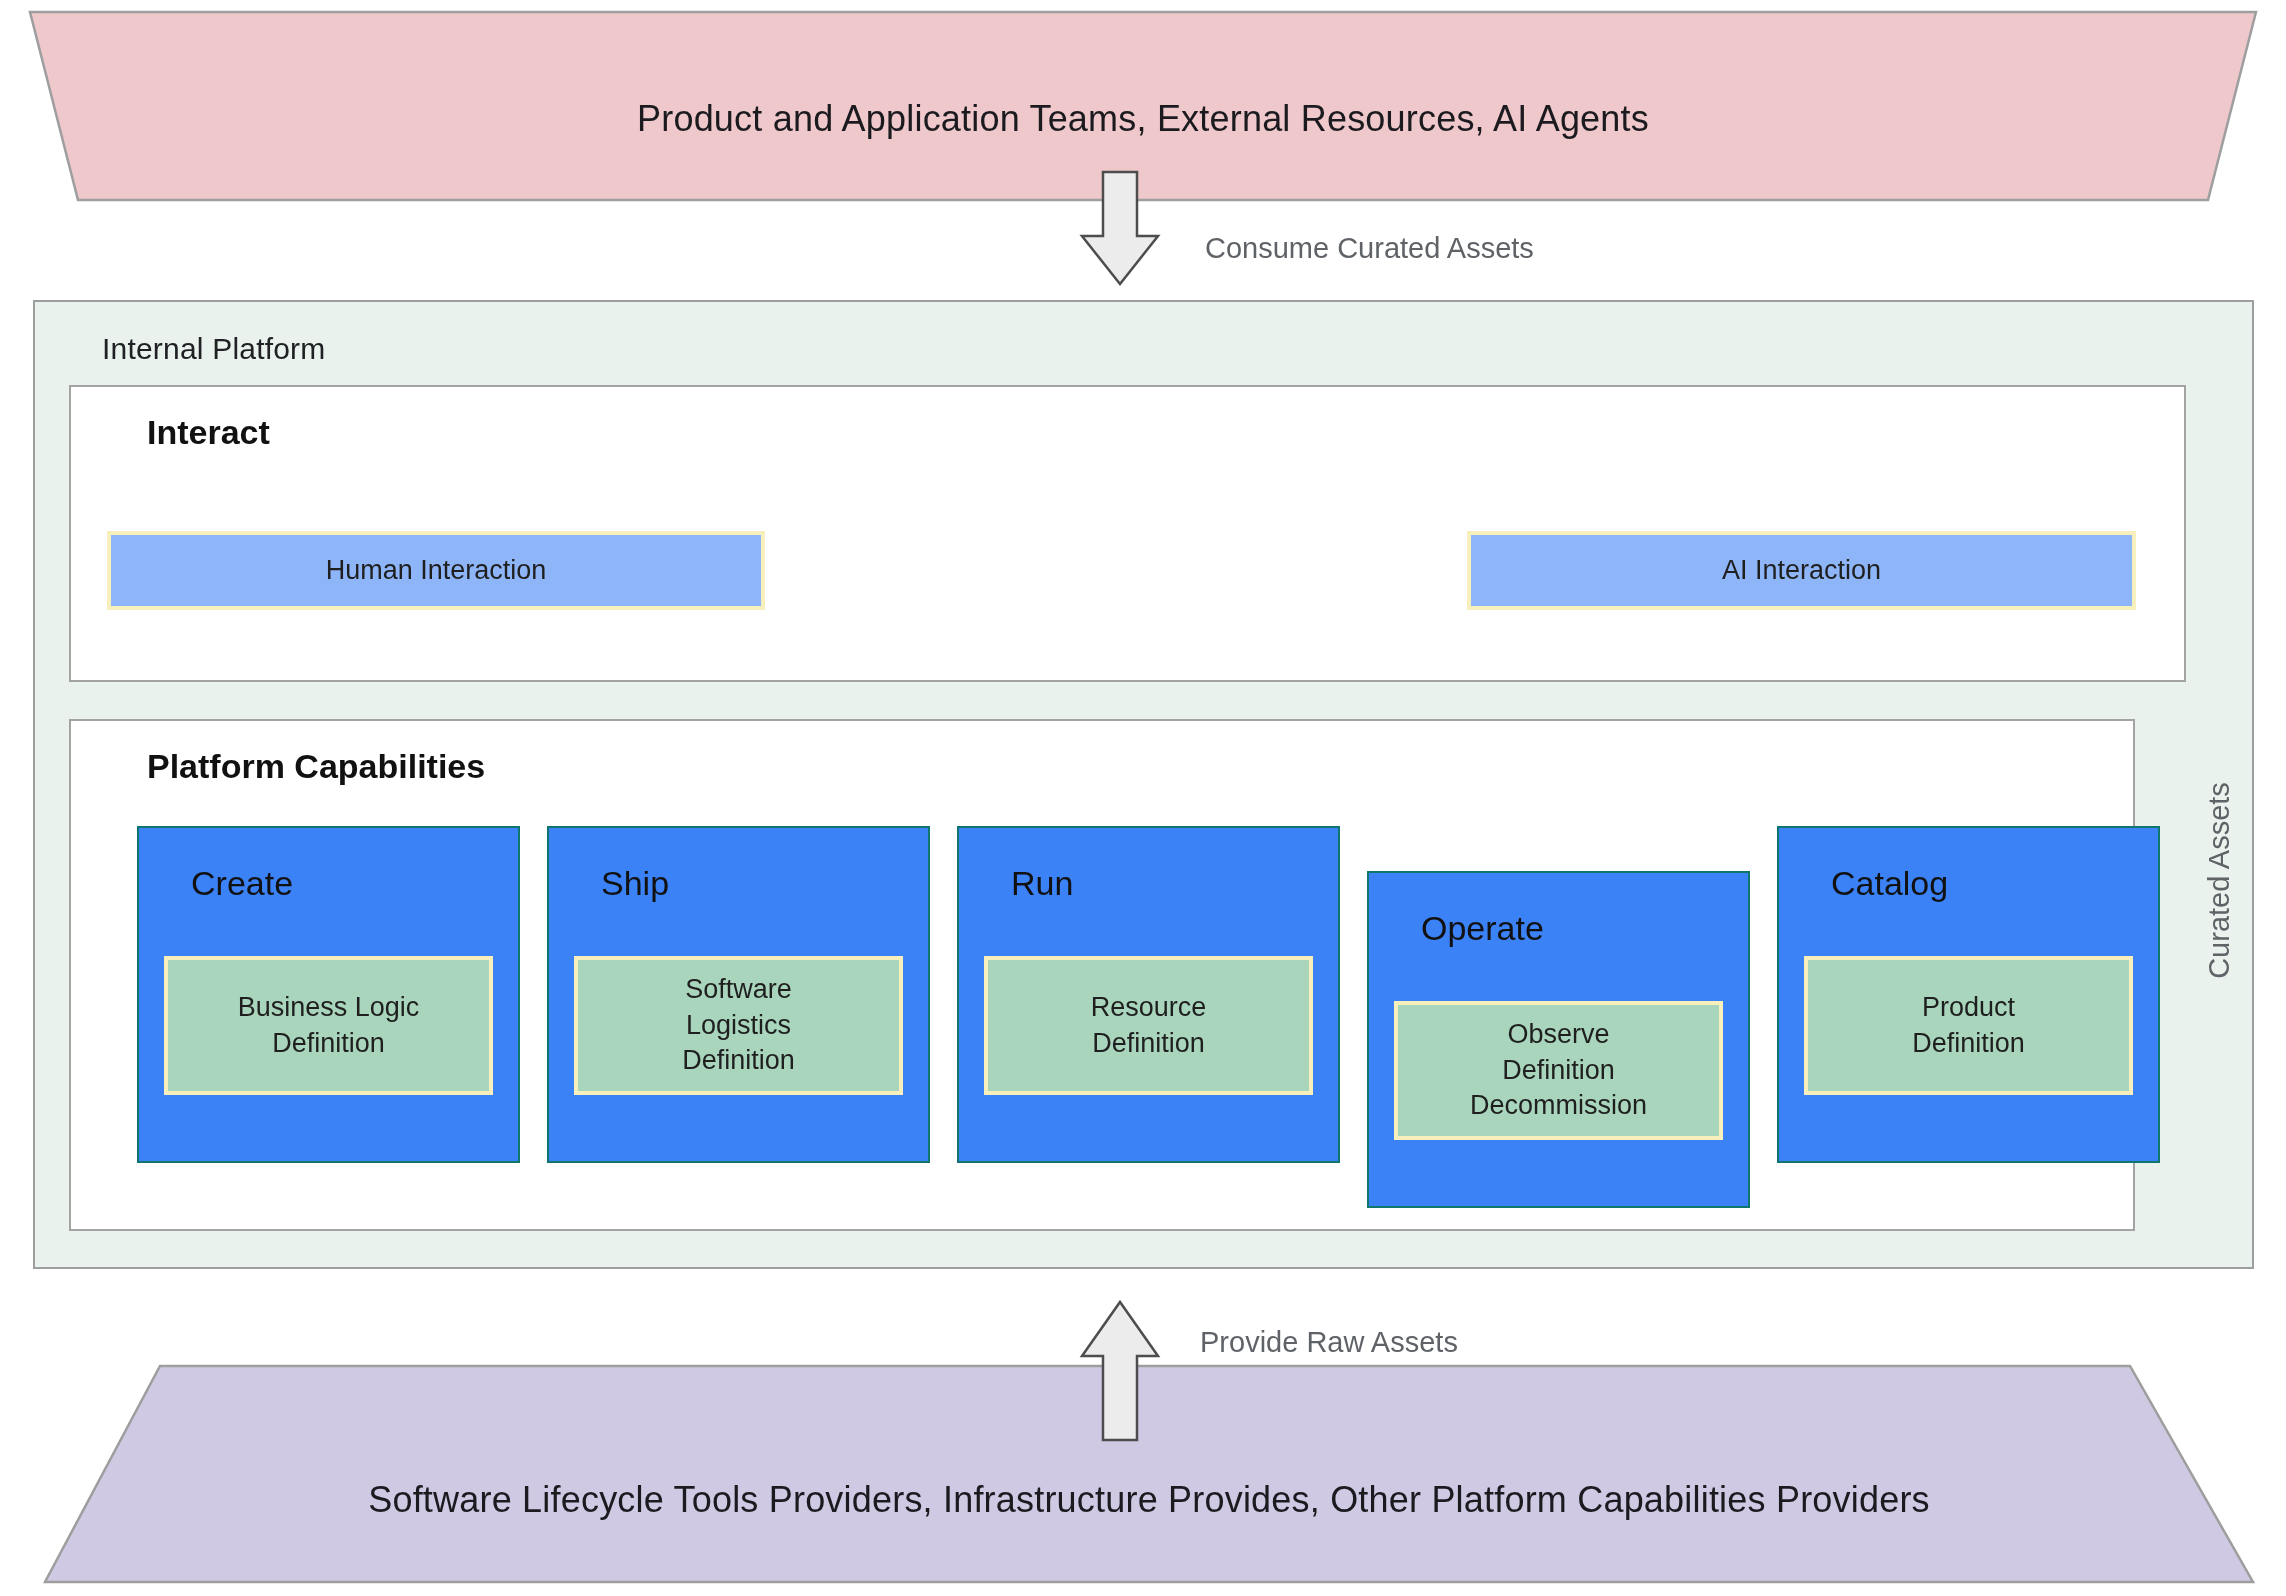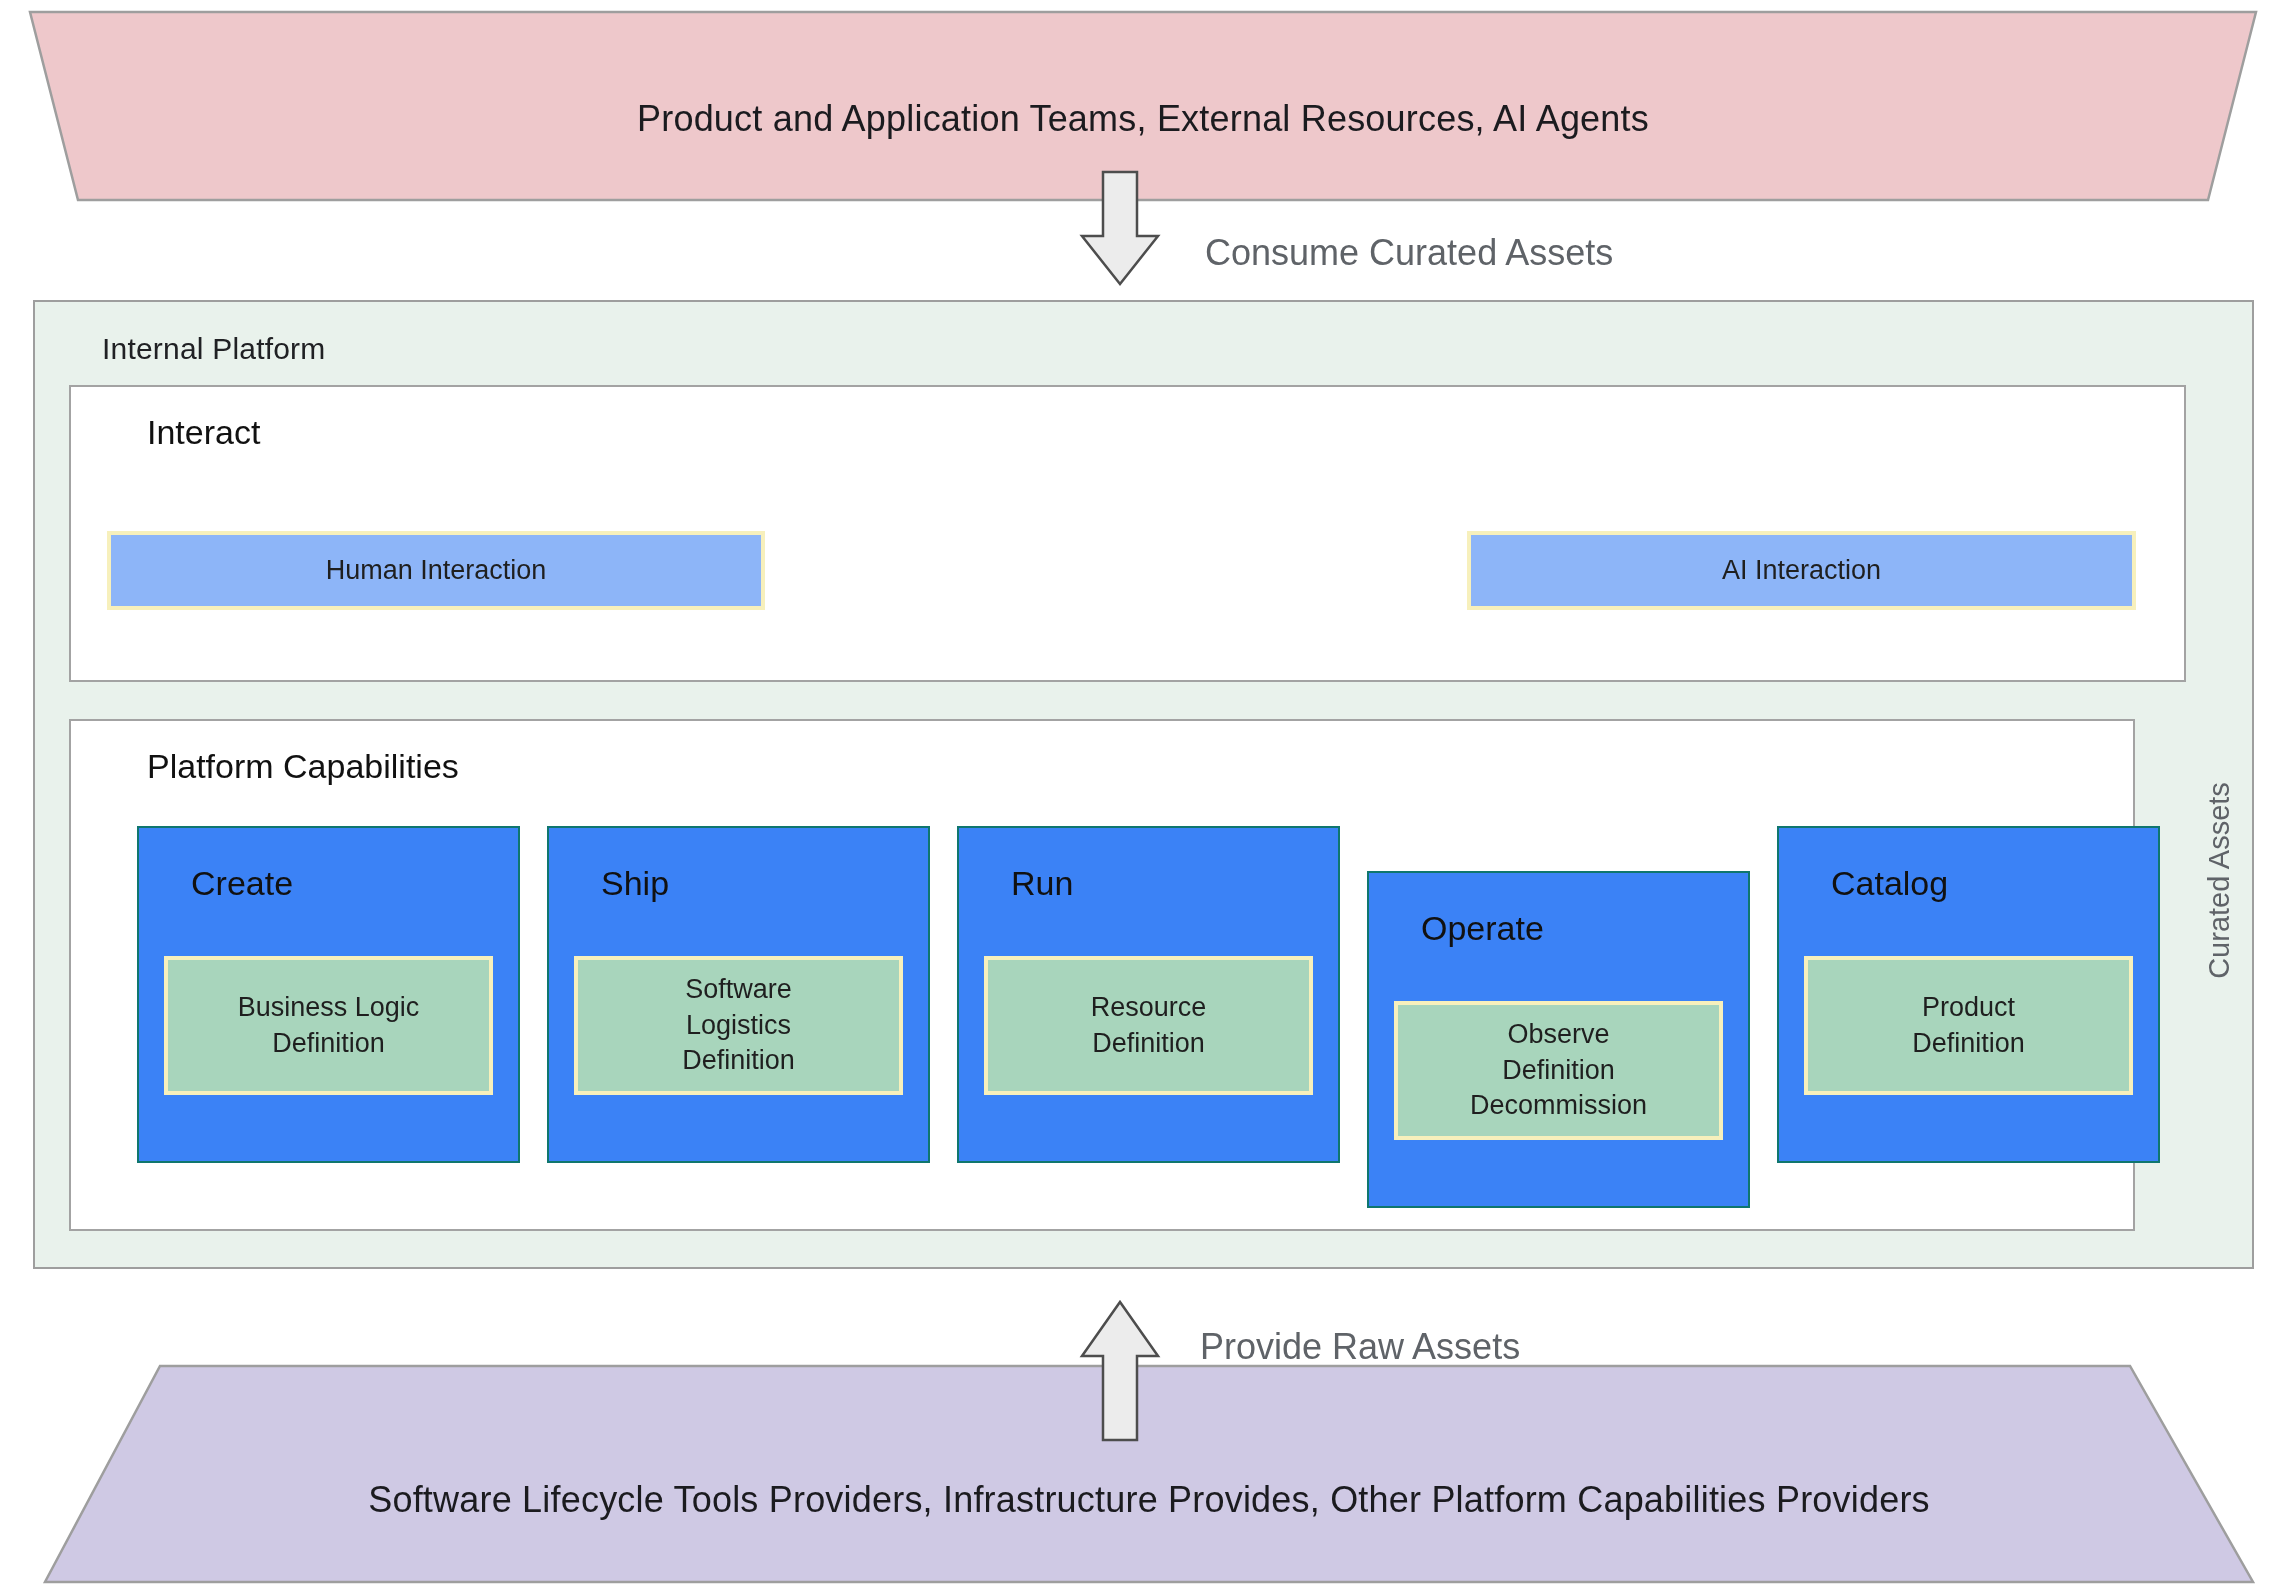--- a/index.html
+++ b/index.html
@@ -14,42 +14,42 @@
   .canvas svg.bg{position:absolute;left:0;top:0;}
   
   .band-label{
     position:absolute;display:flex;align-items:center;justify-content:center;
     font-size:36px;letter-spacing:.2px;color:#1b1b1f;text-align:center;
   }
   .band-label.top{left:30px;top:12px;width:2226px;height:188px;padding-top:26px;box-sizing:border-box;}
   .band-label.bottom{left:45px;top:1366px;width:2208px;height:268px;}
   
   .flow-label{
-    position:absolute;font-size:36px;font-weight:500;color:var(--muted-text,#5f6368);
+    position:absolute;font-size:29px;font-weight:500;color:var(--muted-text,#5f6368);
     white-space:nowrap;
   }
   .flow-label.consume{left:1205px;top:232px;}
   .flow-label.provide{left:1200px;top:1326px;}
   
   .platform{
     position:absolute;left:33px;top:300px;width:2221px;height:969px;
     background:var(--platform-fill,#e9f2ec);
     border:2.5px solid var(--outline,#9e9e9e);
     box-sizing:border-box;
   }
   .platform-title{
     position:absolute;left:67px;top:30px;font-size:30px;color:#202124;letter-spacing:.2px;
   }
   .panel{
     position:absolute;background:#ffffff;border:2px solid #a3a3a3;box-sizing:border-box;
   }
   .panel.interact{left:34px;top:83px;width:2117px;height:297px;}
   .panel.capabilities{left:34px;top:417px;width:2066px;height:512px;}
   .panel-title{
-    position:absolute;left:76px;top:26px;font-size:34px;font-weight:400;color:#111111;
+    position:absolute;left:76px;top:26px;font-size:34px;font-weight:700;color:#111111;
   }
   .bar{
     position:absolute;top:144px;height:79px;
     background:var(--interaction-fill,#8db5f8);
     border:4px solid var(--accent-border,#f7f0bc);
     box-sizing:border-box;
     display:flex;align-items:center;justify-content:center;
     font-size:27px;font-weight:500;color:#1f1f1f;
   }
   .bar.b0{left:36px;width:658px;}

